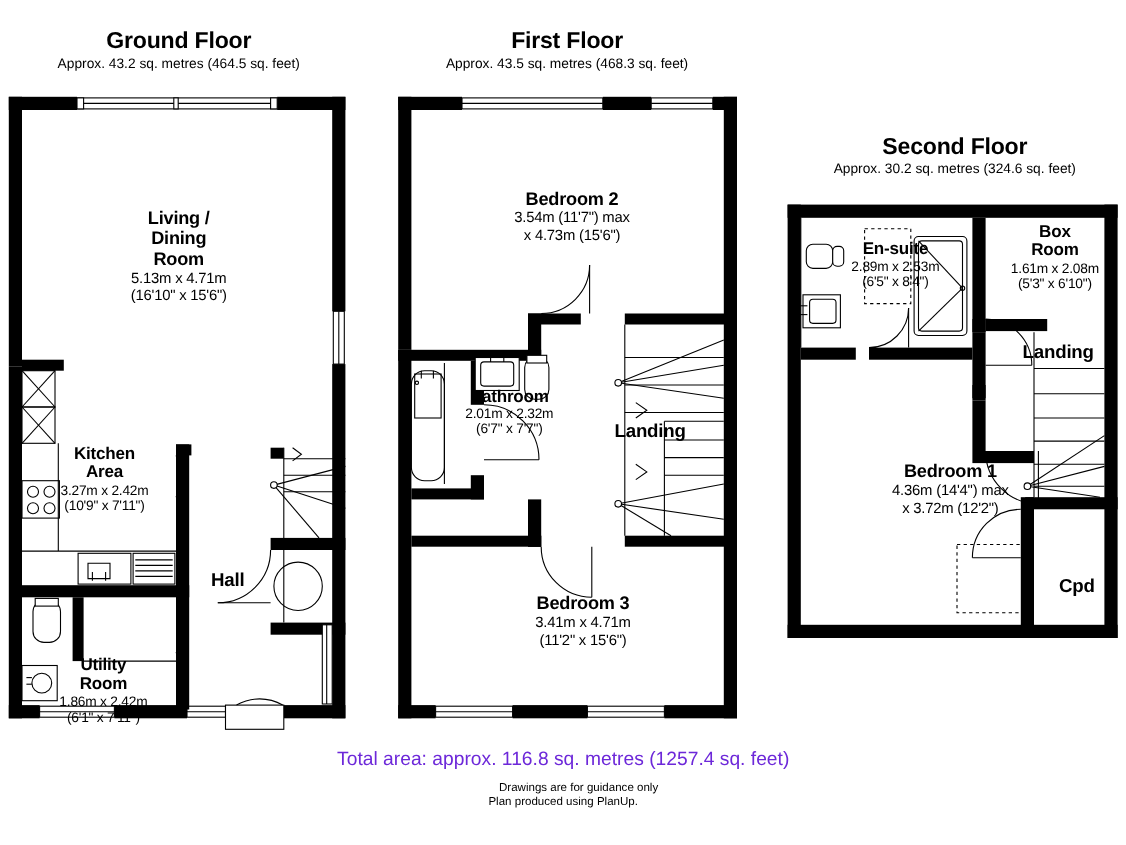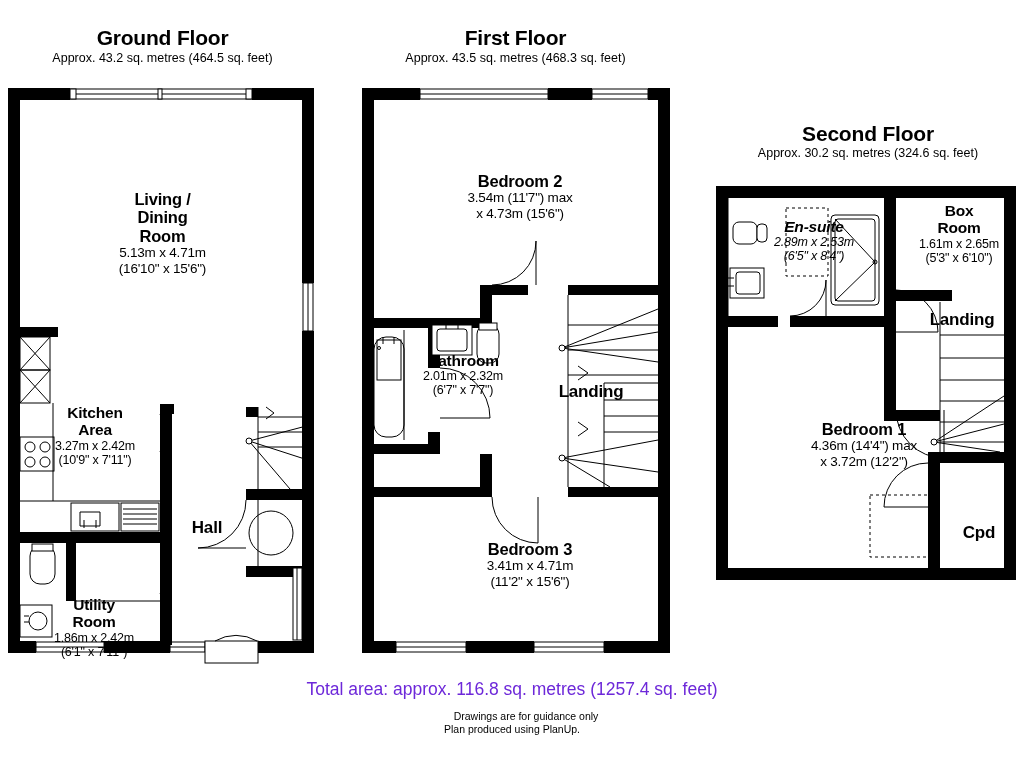--- a/index.html
+++ b/index.html
@@ -400,30 +400,30 @@
 
   <div class="room-label" style="left:430px; top:540px; width:200px;">
     <span class="rname">Bedroom 3</span>
     <span class="rdim">3.41m x 4.71m</span>
     <span class="rdim">(11'2" x 15'6")</span>
   </div>
 
   <div class="floor-title" style="left:718px; top:122px; width:300px;">Second Floor</div>
   <div class="floor-sub" style="left:718px; top:146px; width:300px;">Approx. 30.2 sq. metres (324.6 sq. feet)</div>
 
-  <div class="room-label small" style="left:740px; top:218px; width:148px;font-style:italic;">
+  <div class="room-label small" style="left:740px; top:218px; width:148px;">
     <span class="rname">En-suite</span>
     <span class="rdim">2.89m x 2.53m</span>
     <span class="rdim">(6'5" x 8'4")</span>
   </div>
 
   <div class="room-label small" style="left:898px; top:202px; width:122px;">
     <span class="rname">Box</span>
     <span class="rname">Room</span>
-    <span class="rdim">1.61m x 2.65m</span>
+    <span class="rdim">1.61m x 2.08m</span>
     <span class="rdim">(5'3" x 6'10")</span>
   </div>
 
   <div class="room-label nameonly" style="left:908px; top:310px; width:108px;">
     <span class="rname">Landing</span>
   </div>
 
   <div class="room-label" style="left:760px; top:420px; width:208px;">
     <span class="rname">Bedroom 1</span>
     <span class="rdim">4.36m (14'4") max</span>

